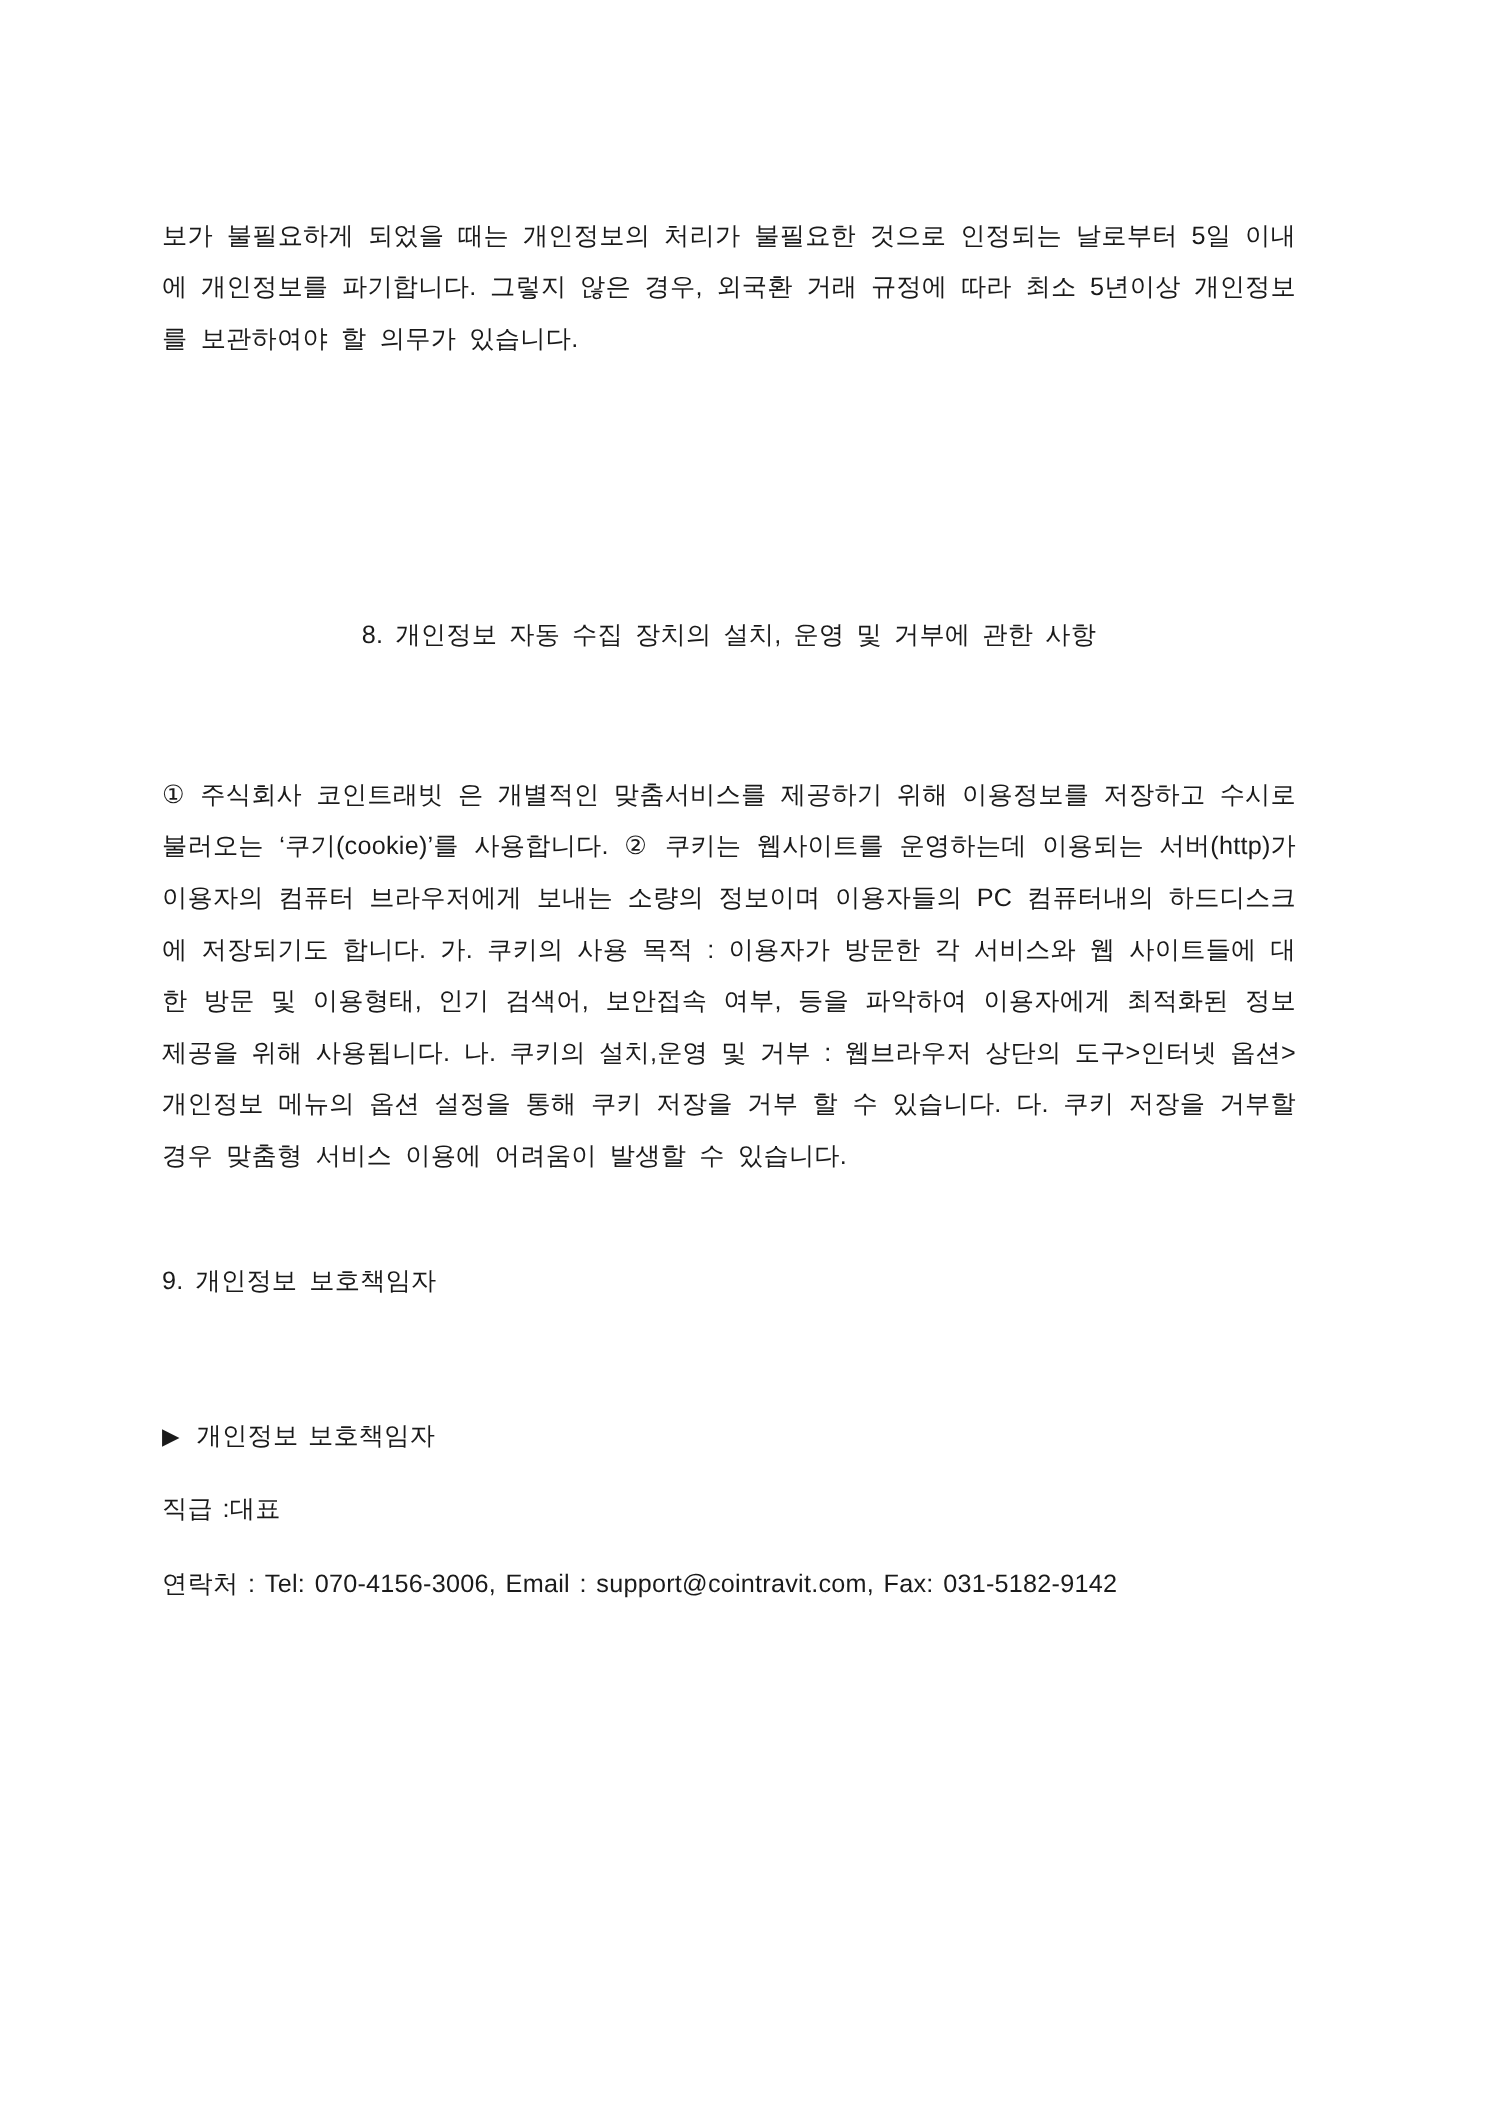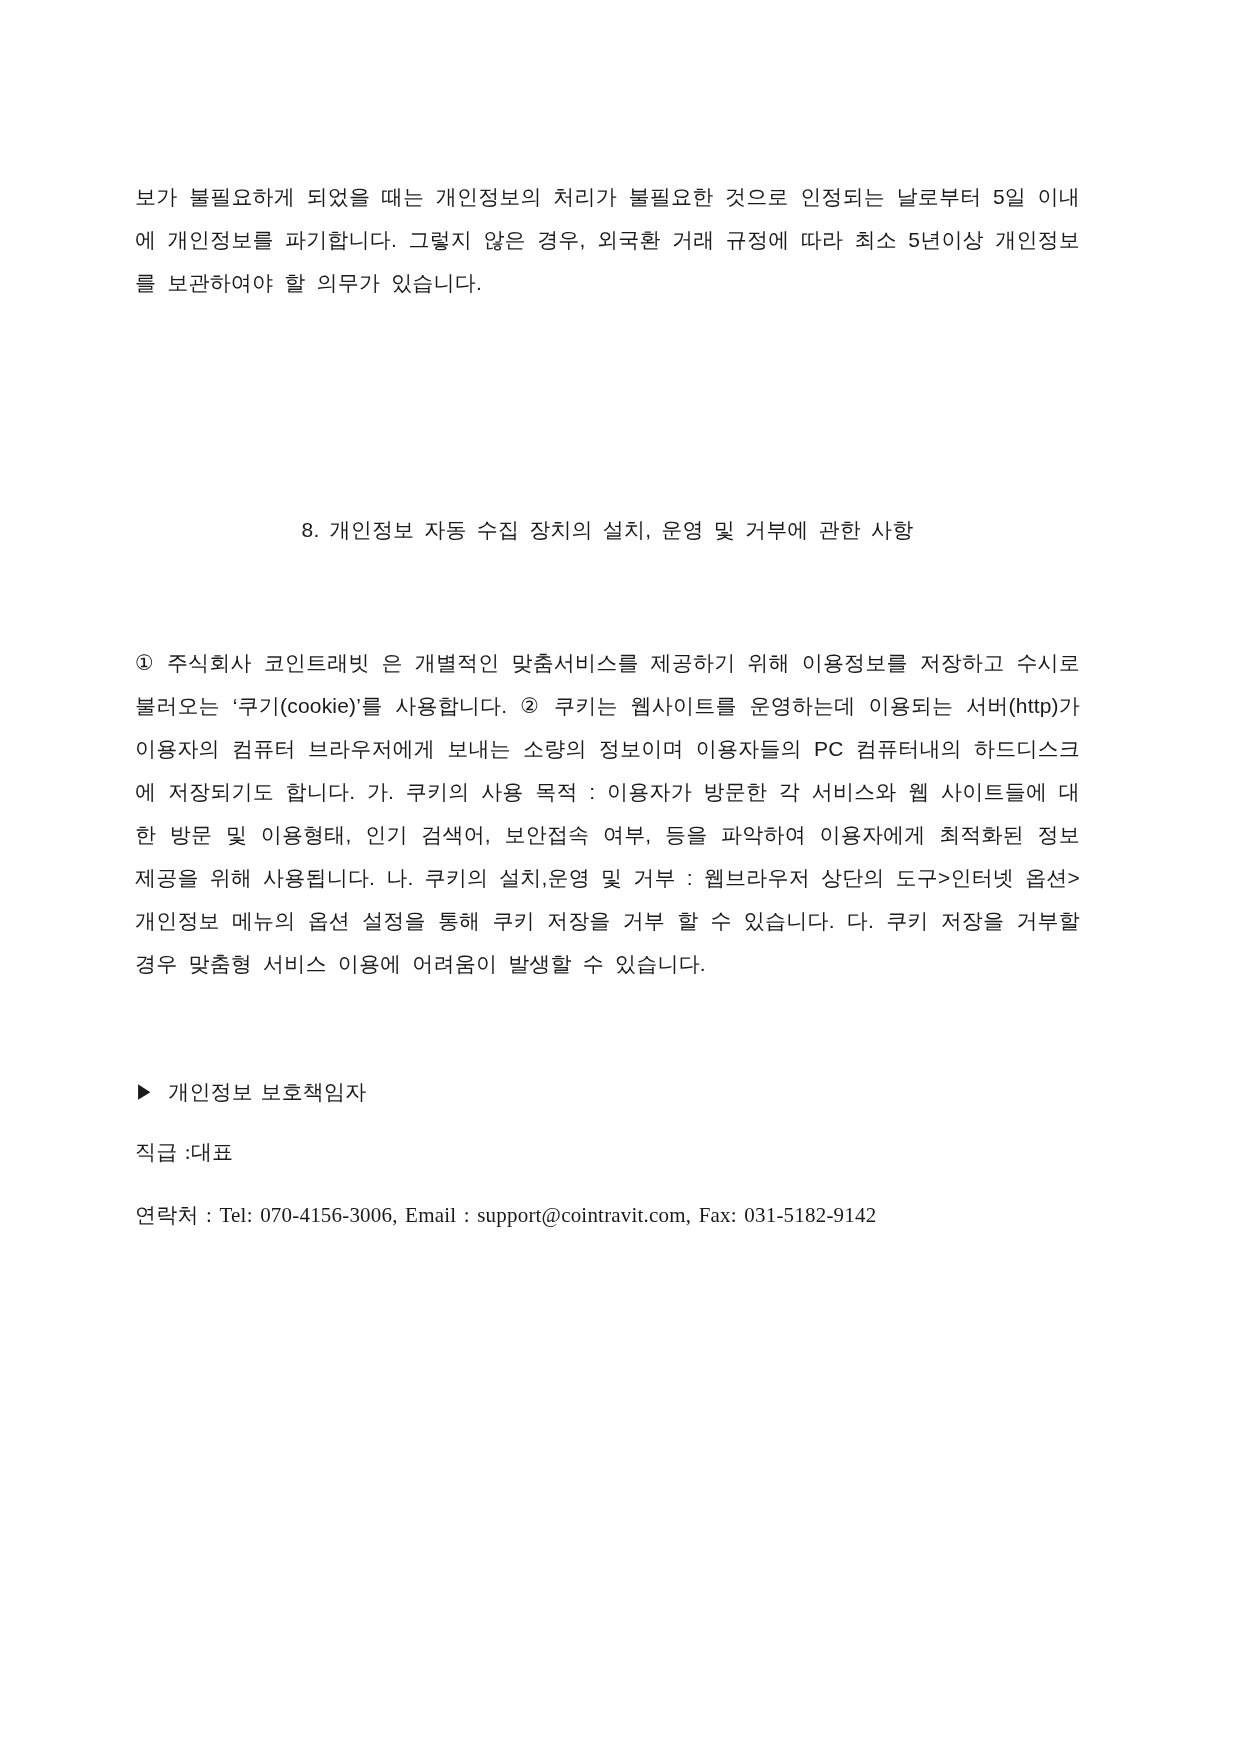--- a/index.html
+++ b/index.html
@@ -30,21 +30,20 @@
     word-spacing: 5px;
   }
   .heading {
     text-align: left;
     word-spacing: 4px;
     white-space: nowrap;
   }
   .field-line {
     text-align: left;
     word-spacing: 2px;
-    font-family: Liberation Serif, serif;
   }
   .gap-before-h8      { margin-top: 204px !important; text-align: center; }
   .gap-before-cookie  { margin-top: 90px  !important; }
   .gap-before-h9      { margin-top: 61px  !important; }
   .gap-before-intro   { margin-top: 82px  !important; }
   .gap-before-label   { margin-top: 86px  !important; }
   .gap-before-name    { margin-top: 19px  !important; }
   .gap-before-title   { margin-top: 17px  !important; }
   .gap-before-contact { margin-top: 20px  !important; }
   .marker {
@@ -57,20 +56,21 @@
 <body>
 
 <div class="page">
 
   <p class="body-para">보가 불필요하게 되었을 때는 개인정보의 처리가 불필요한 것으로 인정되는 날로부터 5일 이내에 개인정보를 파기합니다. 그렇지 않은 경우, 외국환 거래 규정에 따라 최소 5년이상 개인정보를 보관하여야 할 의무가 있습니다.</p>
 
   <p class="heading gap-before-h8">8. 개인정보 자동 수집 장치의 설치, 운영 및 거부에 관한 사항</p>
 
   <p class="body-para gap-before-cookie">① 주식회사 코인트래빗 은 개별적인 맞춤서비스를 제공하기 위해 이용정보를 저장하고 수시로 불러오는 ‘쿠기(cookie)’를 사용합니다. ② 쿠키는 웹사이트를 운영하는데 이용되는 서버(http)가 이용자의 컴퓨터 브라우저에게 보내는 소량의 정보이며 이용자들의 PC 컴퓨터내의 하드디스크에 저장되기도 합니다. 가. 쿠키의 사용 목적 : 이용자가 방문한 각 서비스와 웹 사이트들에 대한 방문 및 이용형태, 인기 검색어, 보안접속 여부, 등을 파악하여 이용자에게 최적화된 정보 제공을 위해 사용됩니다. 나. 쿠키의 설치,운영 및 거부 : 웹브라우저 상단의 도구&gt;인터넷 옵션&gt;개인정보 메뉴의 옵션 설정을 통해 쿠키 저장을 거부 할 수 있습니다. 다. 쿠키 저장을 거부할 경우 맞춤형 서비스 이용에 어려움이 발생할 수 있습니다.</p>
 
+  <p class="heading gap-before-h9">9. 개인정보 보호책임자</p>
 
 
   <p class="field-line gap-before-label">
     <span class="marker">▶</span><span>개인정보 보호책임자</span>
   </p>
 
 
   <p class="field-line gap-before-title">직급 :대표</p>
 
   <p class="field-line gap-before-contact">연락처 : Tel: 070-4156-3006, Email : support@cointravit.com, Fax: 031-5182-9142</p>

